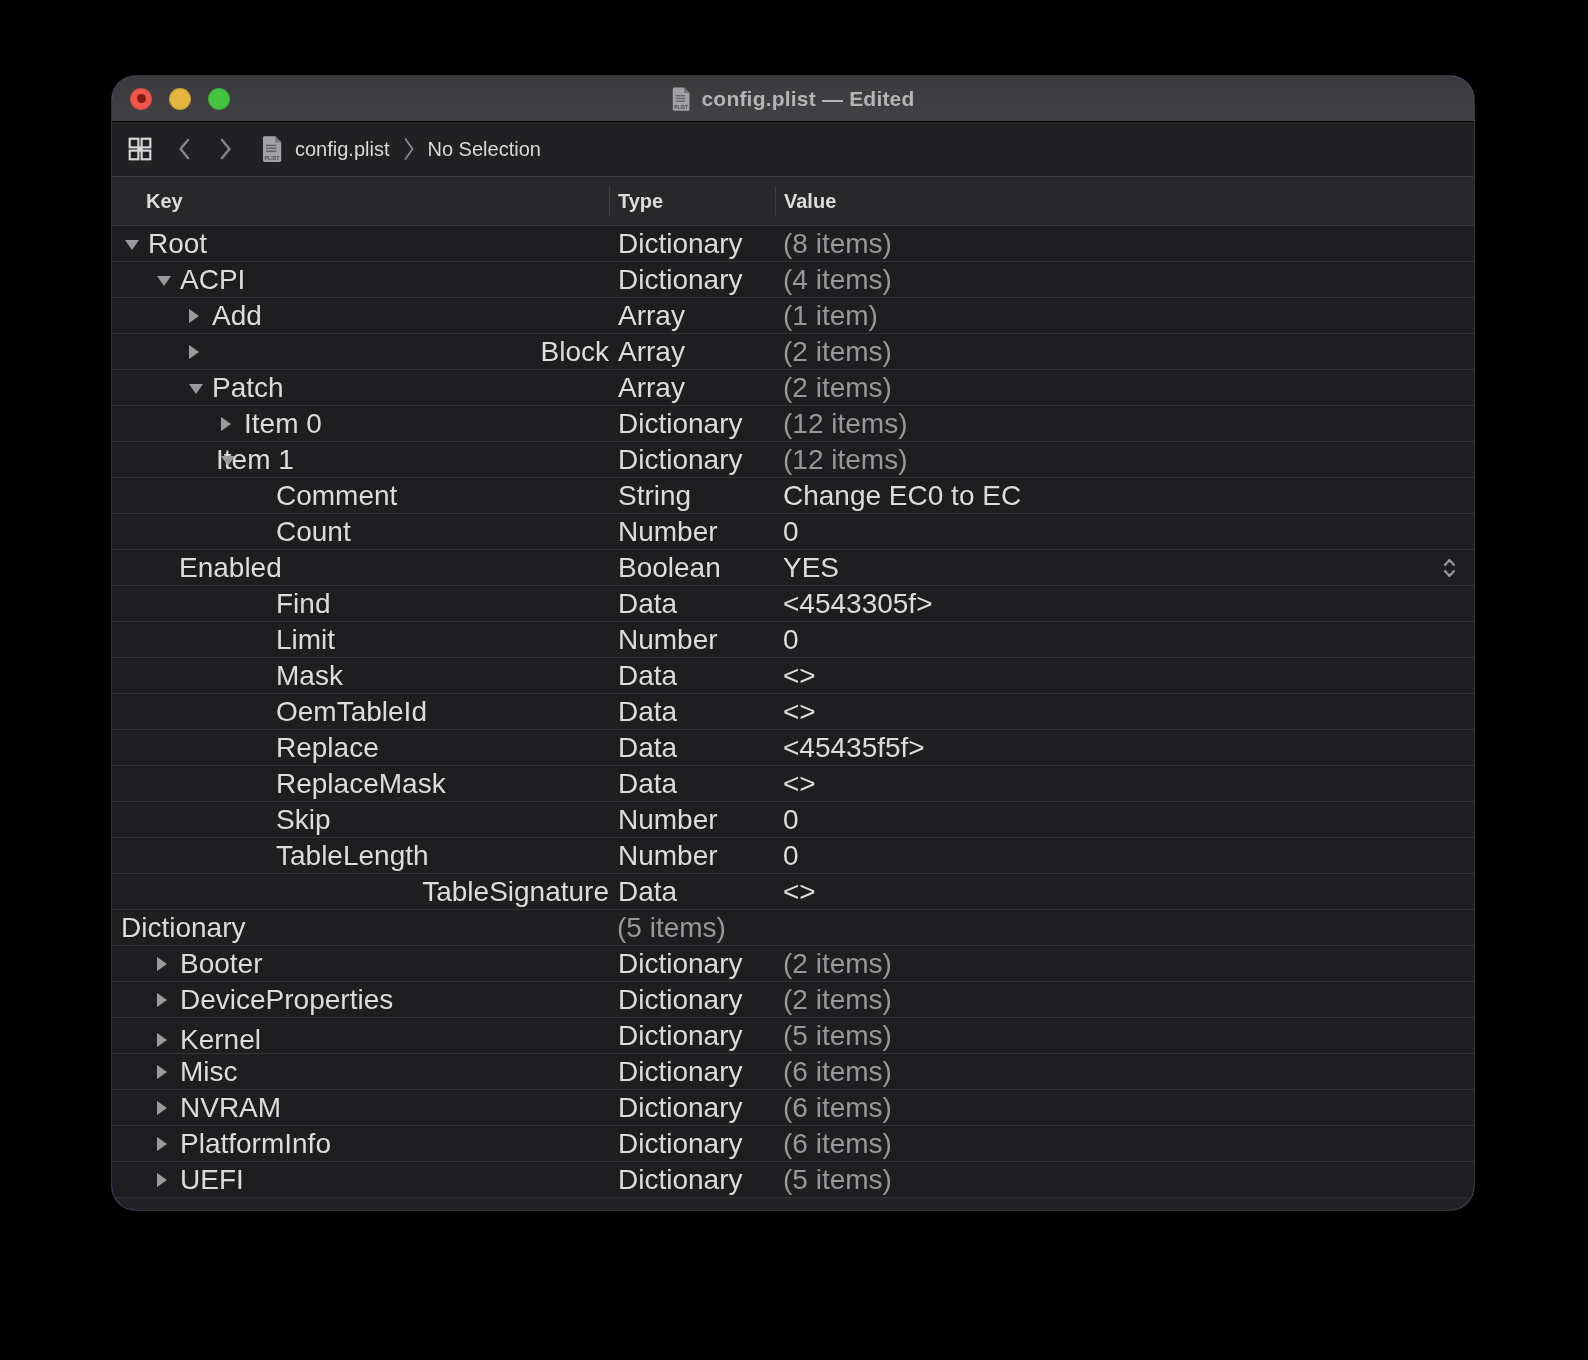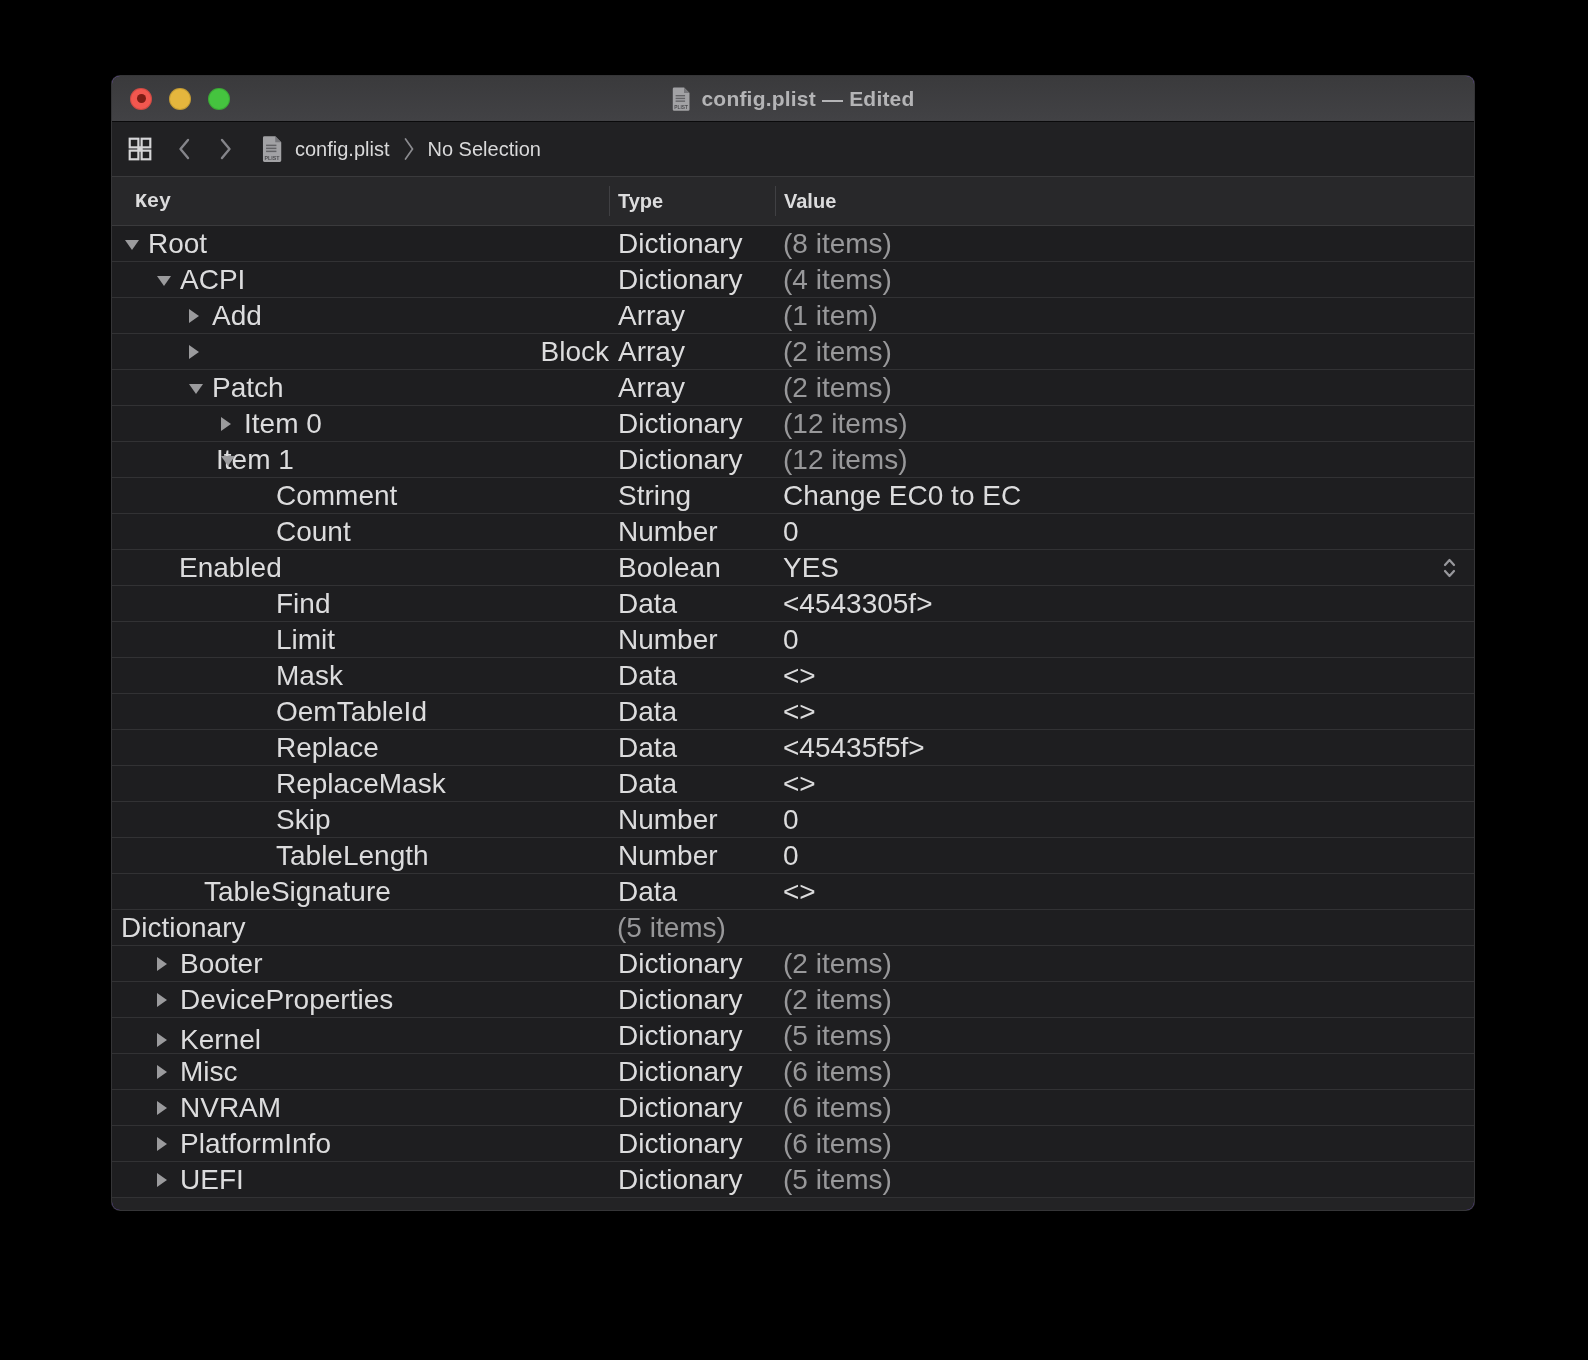--- a/index.html
+++ b/index.html
@@ -1,21 +1,21 @@
 <!DOCTYPE html>
 <html><head>
 <meta charset="utf-8">
 <style>
   * { margin:0; padding:0; box-sizing:border-box; }
   html,body { width:1588px; height:1360px; background:#000; overflow:hidden;
     font-family:"Liberation Sans", sans-serif; -webkit-font-smoothing:antialiased; }
 
   .window {
     position:absolute; left:112px; top:76px; width:1362px; height:1134px;
-    background:#8b5cf6; border-radius:8px; overflow:hidden;
+    background:#8b5cf6; border-radius:24px; overflow:hidden;
     box-shadow:0 0 0 1px rgba(140,140,145,0.38), 0 22px 60px rgba(0,0,0,0.7);
   }
 
   
   .titlebar {
     position:relative; height:46px;
     background:linear-gradient(#3a3a3c, #424245);
     border-bottom:1px solid #0a0a0b;
     display:flex; align-items:center; justify-content:center;
   }
@@ -44,21 +44,21 @@
   .jb-text { white-space:nowrap; }
 
   
   .thead {
     height:50px; background:#28282a;
     border-top:1px solid #3a3a3c; border-bottom:1px solid #3a3a3c;
     display:grid; grid-template-columns:497px 166px 1fr; align-items:center;
     color:#dcdcdd; font-size:20px; font-weight:600;
   }
   .th { position:relative; height:100%; display:flex; align-items:center; }
-  .th-key { padding-left:23px;font-family:Liberation Mono, monospace; }
+  .th-key { padding-left:34px; }
   .th-type, .th-value { padding-left:9px; }
   .th-type::before, .th-value::before {
     content:''; position:absolute; left:0; top:9px; bottom:9px; width:1px; background:#404043;
   }
 
   .tbody { background:#1e1e20; }
   .row {
     height:36px; display:grid; grid-template-columns:497px 166px 1fr;
     border-bottom:1px solid #323234; font-size:28px; color:#dcdcdd;
   }
@@ -348,21 +348,21 @@
 
       <span class="key-text">TableLength</span>
     </div>
     <div class="cell type-cell">Number</div>
     <div class="cell value-cell">
       <span class="value-text">0</span>
 
     </div>
   </div>
       <div class="row">
-    <div class="cell key-cell" style="padding-left: 92px;">
+    <div class="cell key-cell" style="padding-left: 92px; justify-content: flex-end;">
 
       <span class="key-text">TableSignature</span>
     </div>
     <div class="cell type-cell">Data</div>
     <div class="cell value-cell">
       <span class="value-text">&lt;&gt;</span>
 
     </div>
   </div>
       <div class="row">

